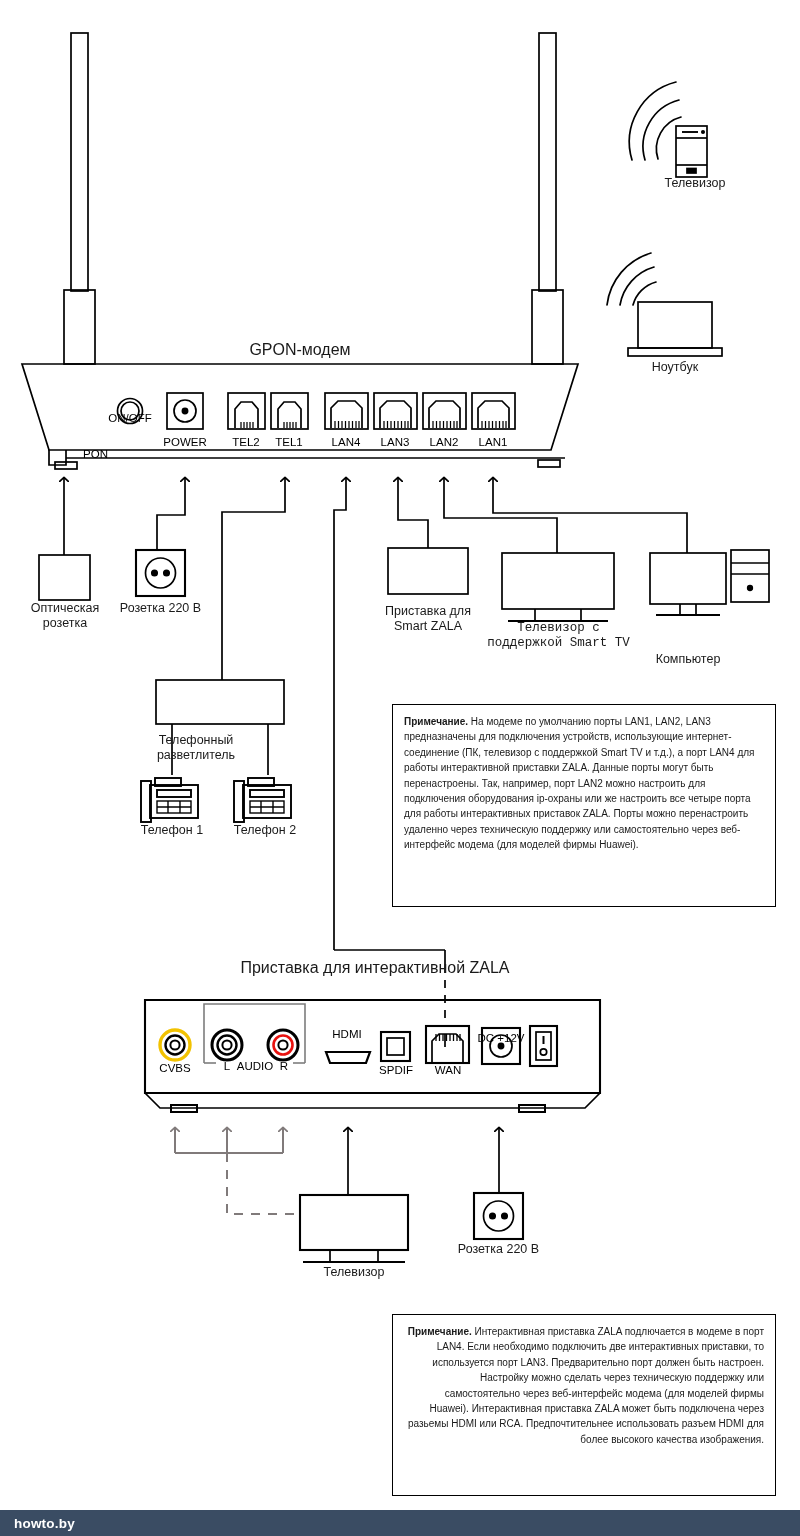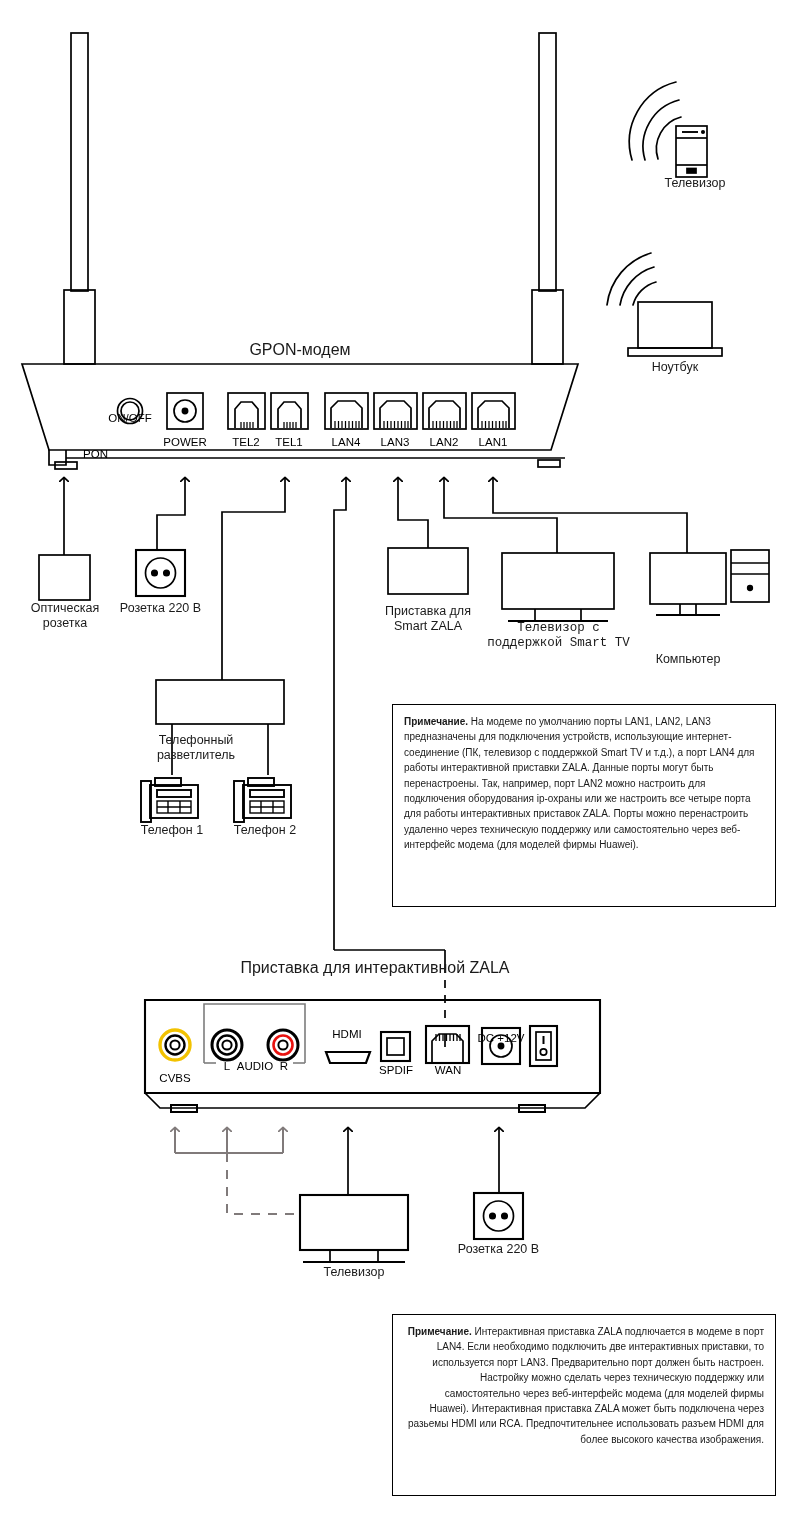--- a/index.html
+++ b/index.html
@@ -380,34 +380,37 @@
   <div class="lbl" style="left:215px;top:823px;width:100px;">Телефон 2</div>
 
   <div class="lbl" style="left:368px;top:604px;width:120px;">Приставка для
 Smart ZALA</div>
   <div class="lbl" style="left:486px;top:621px;width:145px;font-family:Liberation Mono, monospace;">Телевизор с
 поддержкой Smart TV</div>
   <div class="lbl" style="left:638px;top:652px;width:100px;">Компьютер</div>
 
   <div class="ttl" style="left:215px;top:959px;width:320px;">Приставка для интерактивной ZALA</div>
 
-  <div class="port-lbl" style="left:150px;top:1062px;width:50px;margin-top:10px;">CVBS</div>
+  <div class="port-lbl" style="left:150px;top:1062px;width:50px;">CVBS</div>
   <div class="port-lbl" style="left:217px;top:1060px;width:20px;">L</div>
   <div class="port-lbl" style="left:231px;top:1060px;width:48px;">AUDIO</div>
   <div class="port-lbl" style="left:274px;top:1060px;width:20px;">R</div>
   <div class="port-lbl" style="left:322px;top:1028px;width:50px;">HDMI</div>
   <div class="port-lbl" style="left:370px;top:1064px;width:52px;">SPDIF</div>
   <div class="port-lbl" style="left:423px;top:1064px;width:50px;">WAN</div>
   <div class="port-lbl" style="left:466px;top:1002px;width:70px;margin-top:30px;">DC +12V</div>
 
   <div class="lbl" style="left:304px;top:1265px;width:100px;">Телевизор</div>
   <div class="lbl" style="left:446px;top:1242px;width:105px;">Розетка 220 В</div>
 
   <div class="note" style="left:392px;top:704px;width:384px;height:203px;">
     <b>Примечание.</b><span> На модеме по умолчанию порты LAN1, LAN2, LAN3 предназначены для подключения устройств, использующие интернет-соединение (ПК, телевизор с поддержкой Smart TV и т.д.), а порт LAN4 для работы интерактивной приставки ZALA. Данные порты могут быть перенастроены. Так, например, порт LAN2 можно настроить для подключения оборудования ip-охраны или же настроить все четыре порта для работы интерактивных приставок ZALA. Порты можно перенастроить удаленно через техническую поддержку или самостоятельно через веб-интерфейс модема (для моделей фирмы Huawei).</span>
   </div>
 
   <div class="note" style="left:392px;top:1314px;width:384px;height:182px;text-align:right;">
     <b>Примечание.</b><span> Интерактивная приставка ZALA подлючается в модеме в порт LAN4. Если необходимо подключить две интерактивных приставки, то используется порт LAN3. Предварительно порт должен быть настроен. Настройку можно сделать через техническую поддержку или самостоятельно через веб-интерфейс модема (для моделей фирмы Huawei). Интерактивная приставка ZALA может быть подключена через разьемы HDMI или RCA. Предпочтительнее использовать разъем HDMI для более высокого качества изображения.</span>
   </div>
 
+  <div class="footer">
+    <span>howto.by</span>
+  </div>
 
 </div>
 
 </body></html>

